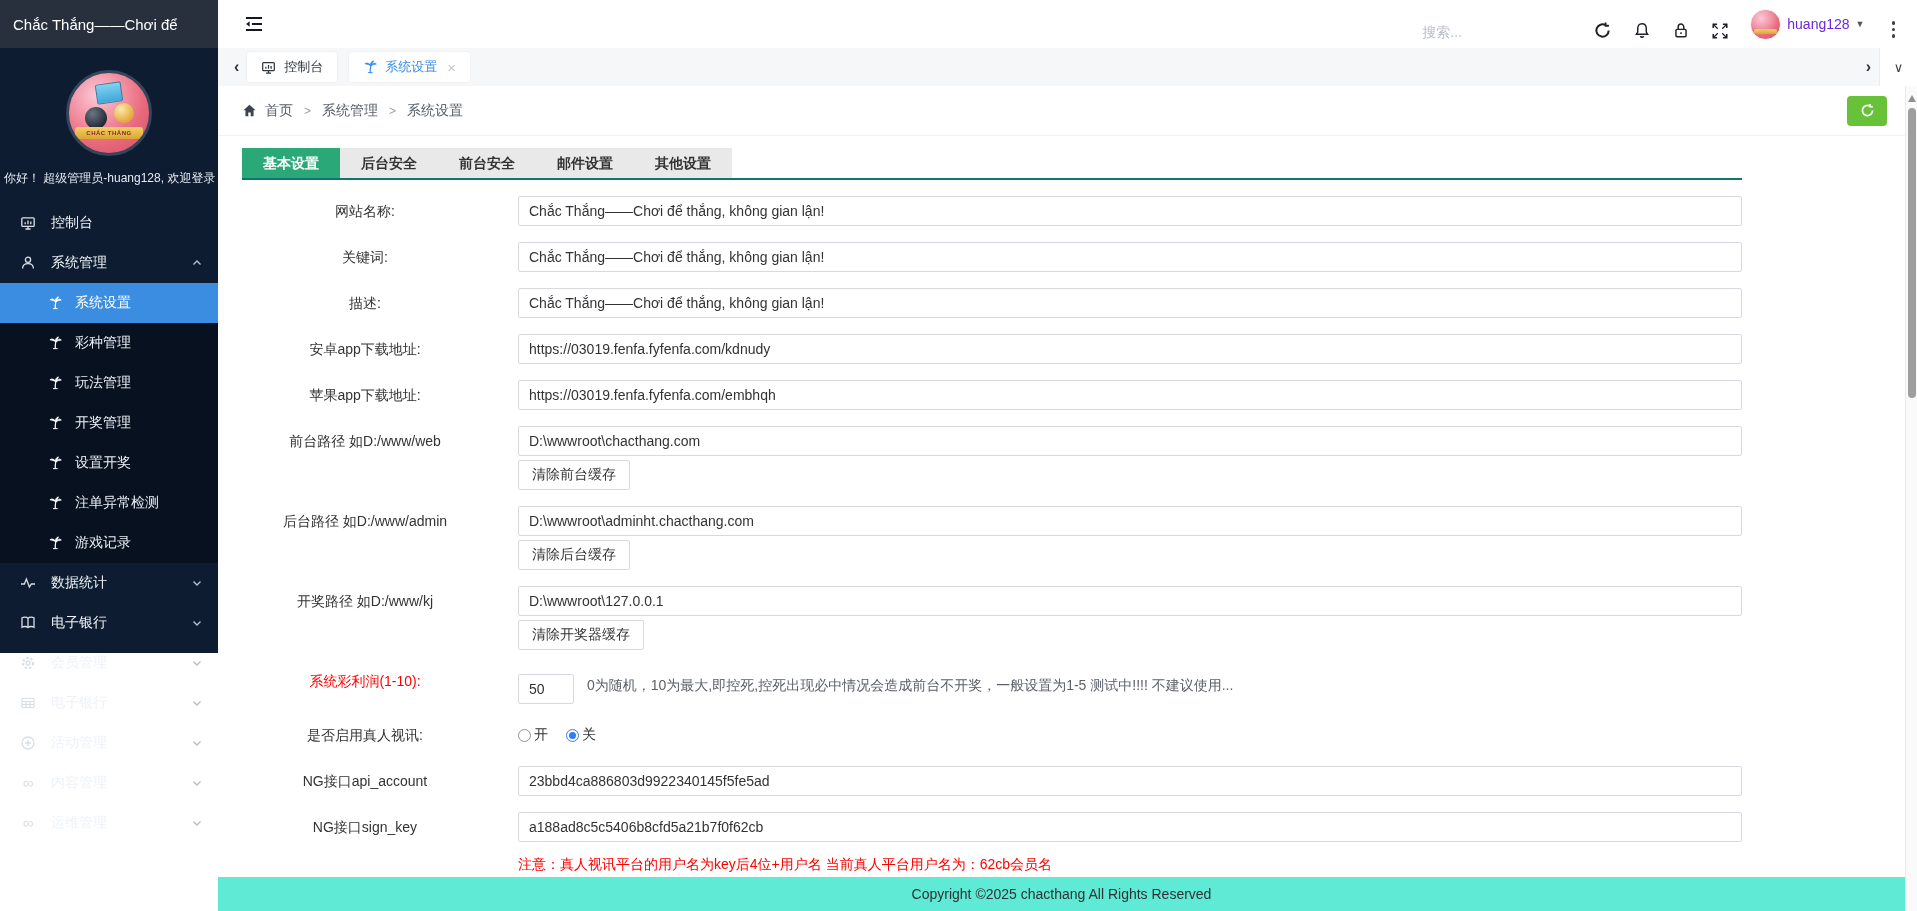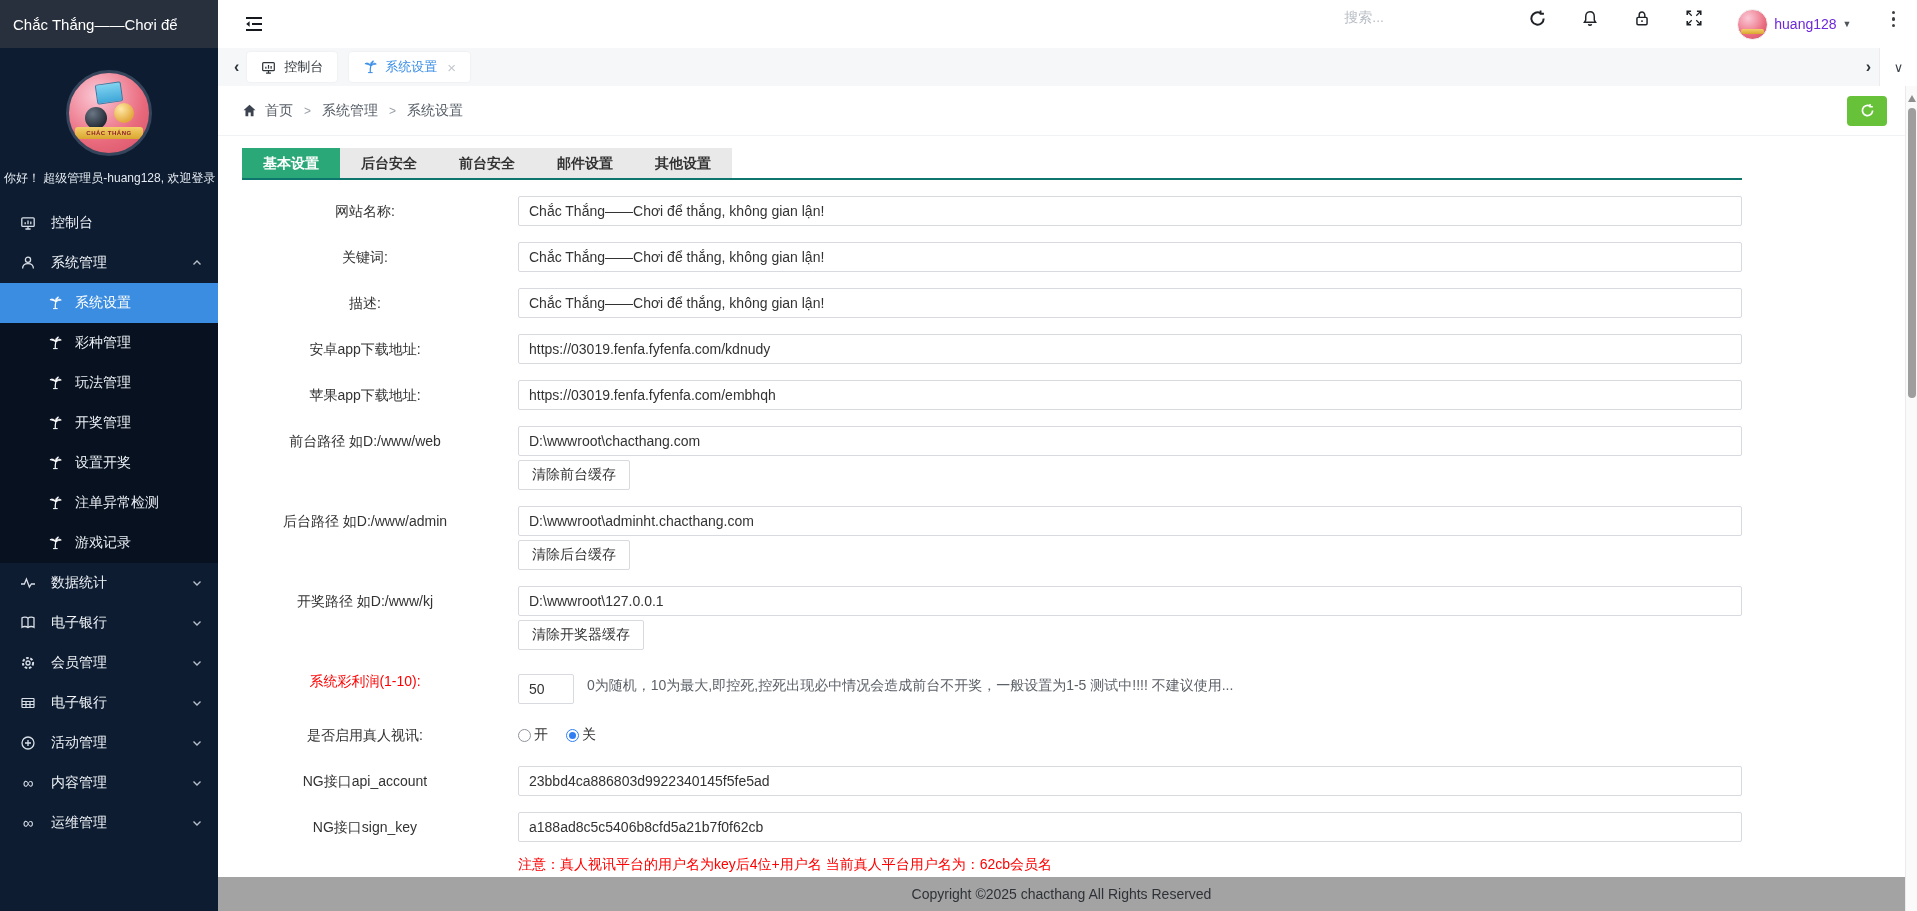--- a/index.html
+++ b/index.html
@@ -5,21 +5,21 @@
   * { box-sizing: border-box; margin: 0; padding: 0; }
   html,body { width:1917px; height:911px; }
   body {
     font-family: "Liberation Sans", "DejaVu Sans", sans-serif;
     background:#fff; overflow:hidden; position:relative;
     -webkit-font-smoothing: antialiased;
   }
   #app { position:absolute; inset:0; width:1917px; height:911px; }
 
   
-  .sidebar { position:absolute; left:0; top:0; width:218px; height:911px; background:#0d1c30; z-index:5; }
+  .sidebar { position:absolute; left:0; top:0; width:218px; height:653px; background:#0d1c30; z-index:5; }
   .brand { height:48px; background:#28303d; color:#fff; font-size:15px; display:flex; align-items:center; padding-left:13px; white-space:nowrap; overflow:hidden; }
   .logo-wrap { width:86px; height:86px; margin:22px auto 0; border-radius:50%; border:3px solid #35455c; position:relative; overflow:hidden;
     background: radial-gradient(circle at 35% 28%, #fbc9d6 0%, #f191a2 35%, #e96a7d 60%, #d44f63 100%); }
   .logo-ball1 { position:absolute; left:16px; top:34px; width:22px; height:22px; border-radius:50%; background:radial-gradient(circle at 35% 30%, #6b7685, #232c36 70%); }
   .logo-ball2 { position:absolute; right:15px; top:30px; width:20px; height:20px; border-radius:50%; background:radial-gradient(circle at 35% 30%, #ffe9a8, #e3a93c 70%); }
   .logo-card { position:absolute; left:27px; top:10px; width:26px; height:20px; background:linear-gradient(#7fd3f0,#3fa7d8); border:1px solid #2c7ca6; border-radius:2px; transform:rotate(-8deg); }
   .logo-ribbon { position:absolute; left:6px; right:6px; bottom:14px; height:12px; background:linear-gradient(#f4cf6a,#d9a72e); border-radius:3px; color:#8a1f2b; font-size:6px; font-weight:bold; text-align:center; line-height:12px; letter-spacing:.5px; }
   .welcome { margin-top:14px; color:#e5ebf3; font-size:12px; text-align:center; padding:0 4px; white-space:nowrap; }
   .menu { margin-top:16px; }
   .menu-item { height:40px; display:flex; align-items:center; padding:0 16px 0 20px; color:#eef2f7; font-size:14px; cursor:pointer; }
@@ -29,21 +29,21 @@
   .chev svg { transition:none; }
   .chev.up svg { transform:rotate(180deg); }
   .submenu { background:#08111f; }
   .sub-item { height:40px; display:flex; align-items:center; padding-left:48px; color:#e9eef4; font-size:14px; cursor:pointer; }
   .sub-item .palm { width:14px; height:14px; margin-right:13px; color:#fff; flex:none; }
   .sub-item.active { background:#3a8de0; color:#fff; }
 
   
   .topbar { position:absolute; left:218px; top:0; right:0; height:48px; background:#fff; display:flex; align-items:center; z-index:4; }
   .hamburger { margin-left:26px; color:#15181d; display:flex; cursor:pointer; }
-  .tb-right { margin-left:auto; display:flex; align-items:flex-start; margin-right:16px; gap:34px; }
+  .tb-right { margin-left:auto; display:flex; align-items:flex-end; margin-right:16px; gap:21px; }
   .search-input { border:none; outline:none; width:150px; font-size:14px; color:#333; font-family:inherit; }
   .search-input::placeholder { color:#b9bec6; }
   .tb-icon { position:relative; color:#1f2328; display:flex; cursor:pointer; }
   .bell-badge { position:absolute; top:-3px; right:-2px; width:8px; height:8px; border-radius:50%; }
   .avatar { width:31px; height:31px; border-radius:50%; border:1px solid #eee; cursor:pointer; position:relative; overflow:hidden;
     background: radial-gradient(circle at 35% 28%, #fbc9d6 0%, #f191a2 38%, #e96a7d 62%, #d44f63 100%); }
   .avatar::after { content:""; position:absolute; left:3px; right:3px; bottom:5px; height:5px; background:linear-gradient(#f4cf6a,#d9a72e); border-radius:2px; }
   .user-wrap { display:flex; align-items:center; gap:6px; cursor:pointer; }
   .username { font-size:14px; color:#6d28d9; }
   .caret { font-size:9px; color:#50555c; }
@@ -86,21 +86,21 @@
   .cache-btn { margin-top:4px; height:30px; padding:0 13px; background:#fff; border:1px solid #d8dadf; border-radius:2px; font-size:14px; color:#333; cursor:pointer; font-family:inherit; }
   .radio-group { display:flex; align-items:center; height:30px; gap:18px; font-size:14px; color:#333; }
   .radio-opt { display:flex; align-items:center; gap:3px; cursor:pointer; }
   .radio { width:13px; height:13px; border:1px solid #8f949b; border-radius:50%; background:#fff; position:relative; flex:none; }
   .radio.checked { border-color:#2f7ff2; }
   .radio.checked::after { content:""; position:absolute; inset:2px; border-radius:50%; background:#2f7ff2; }
   .note { font-size:14px; color:#f00; margin:12px 0 0 276px; line-height:17px; }
   .note.first { margin-top:14px; }
 
   
-  .footer { position:absolute; left:218px; right:12px; bottom:0; height:34px; background:#a3a3a3; display:flex; align-items:center; justify-content:center; font-size:14px; color:#2e3237; z-index:3; }
+  .footer { position:absolute; left:218px; right:12px; bottom:0; height:34px; background:#5eead4; display:flex; align-items:center; justify-content:center; font-size:14px; color:#2e3237; z-index:3; }
 
   
   .scrollbar { position:absolute; right:0; top:86px; bottom:0; width:12px; background:#fafafa; border-left:1px solid #ebebeb; z-index:6; }
   .sb-up { width:0; height:0; border:4px solid transparent; border-bottom:7px solid #8f8f8f; margin:5px auto 3px; }
   .sb-thumb { position:absolute; top:22px; left:2px; width:8px; height:290px; border-radius:4px; background:#9e9e9e; cursor:pointer; }
 
   svg { display:block; }
 </style>
 </head>
 <body>

